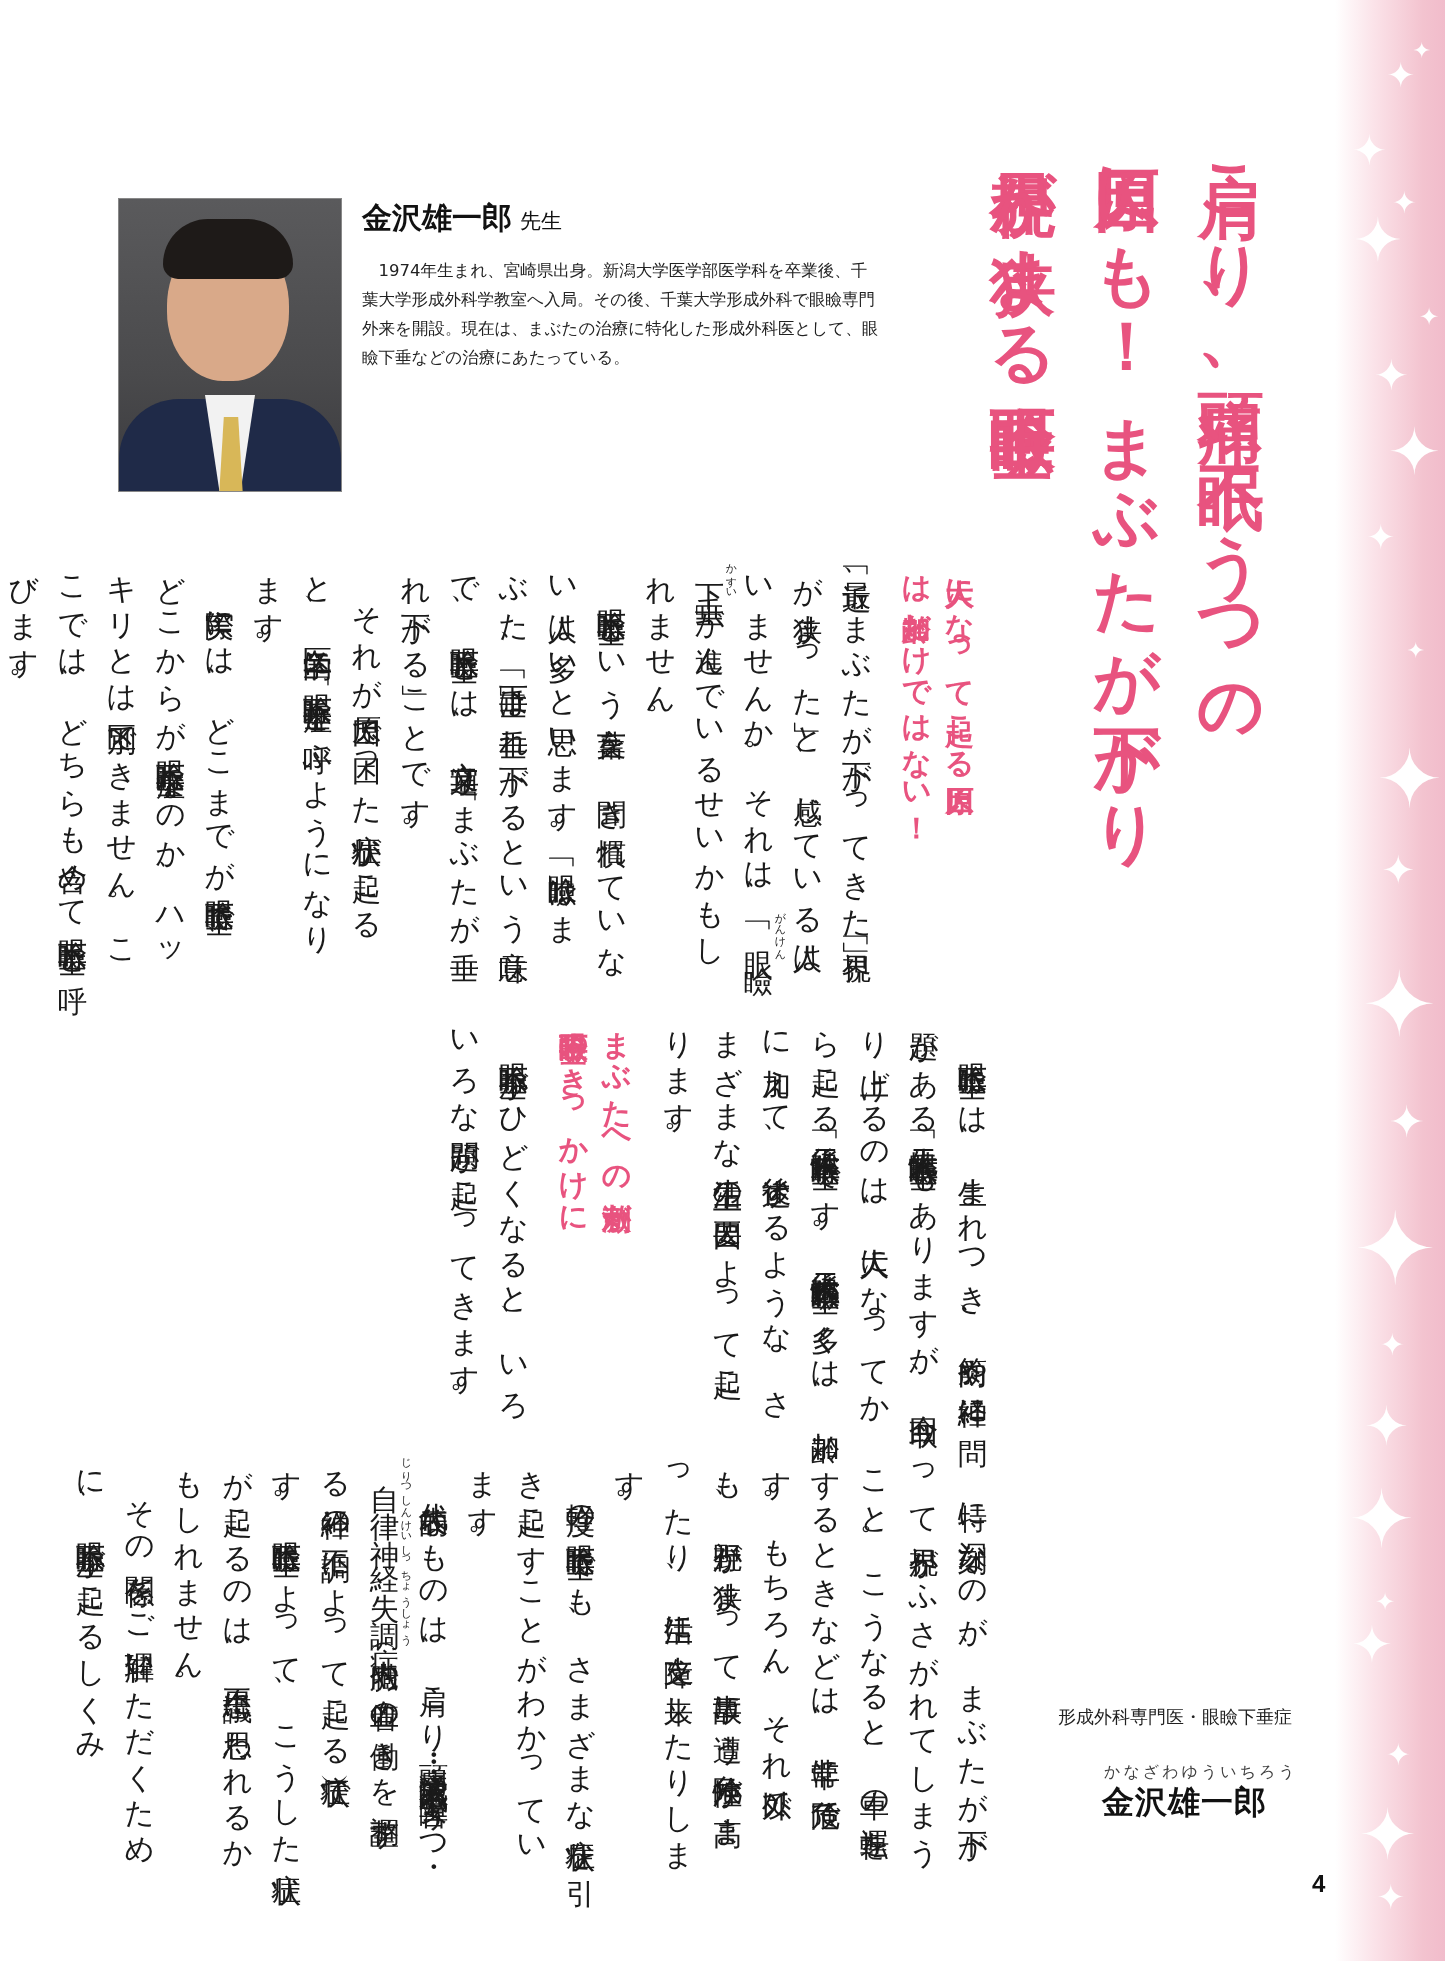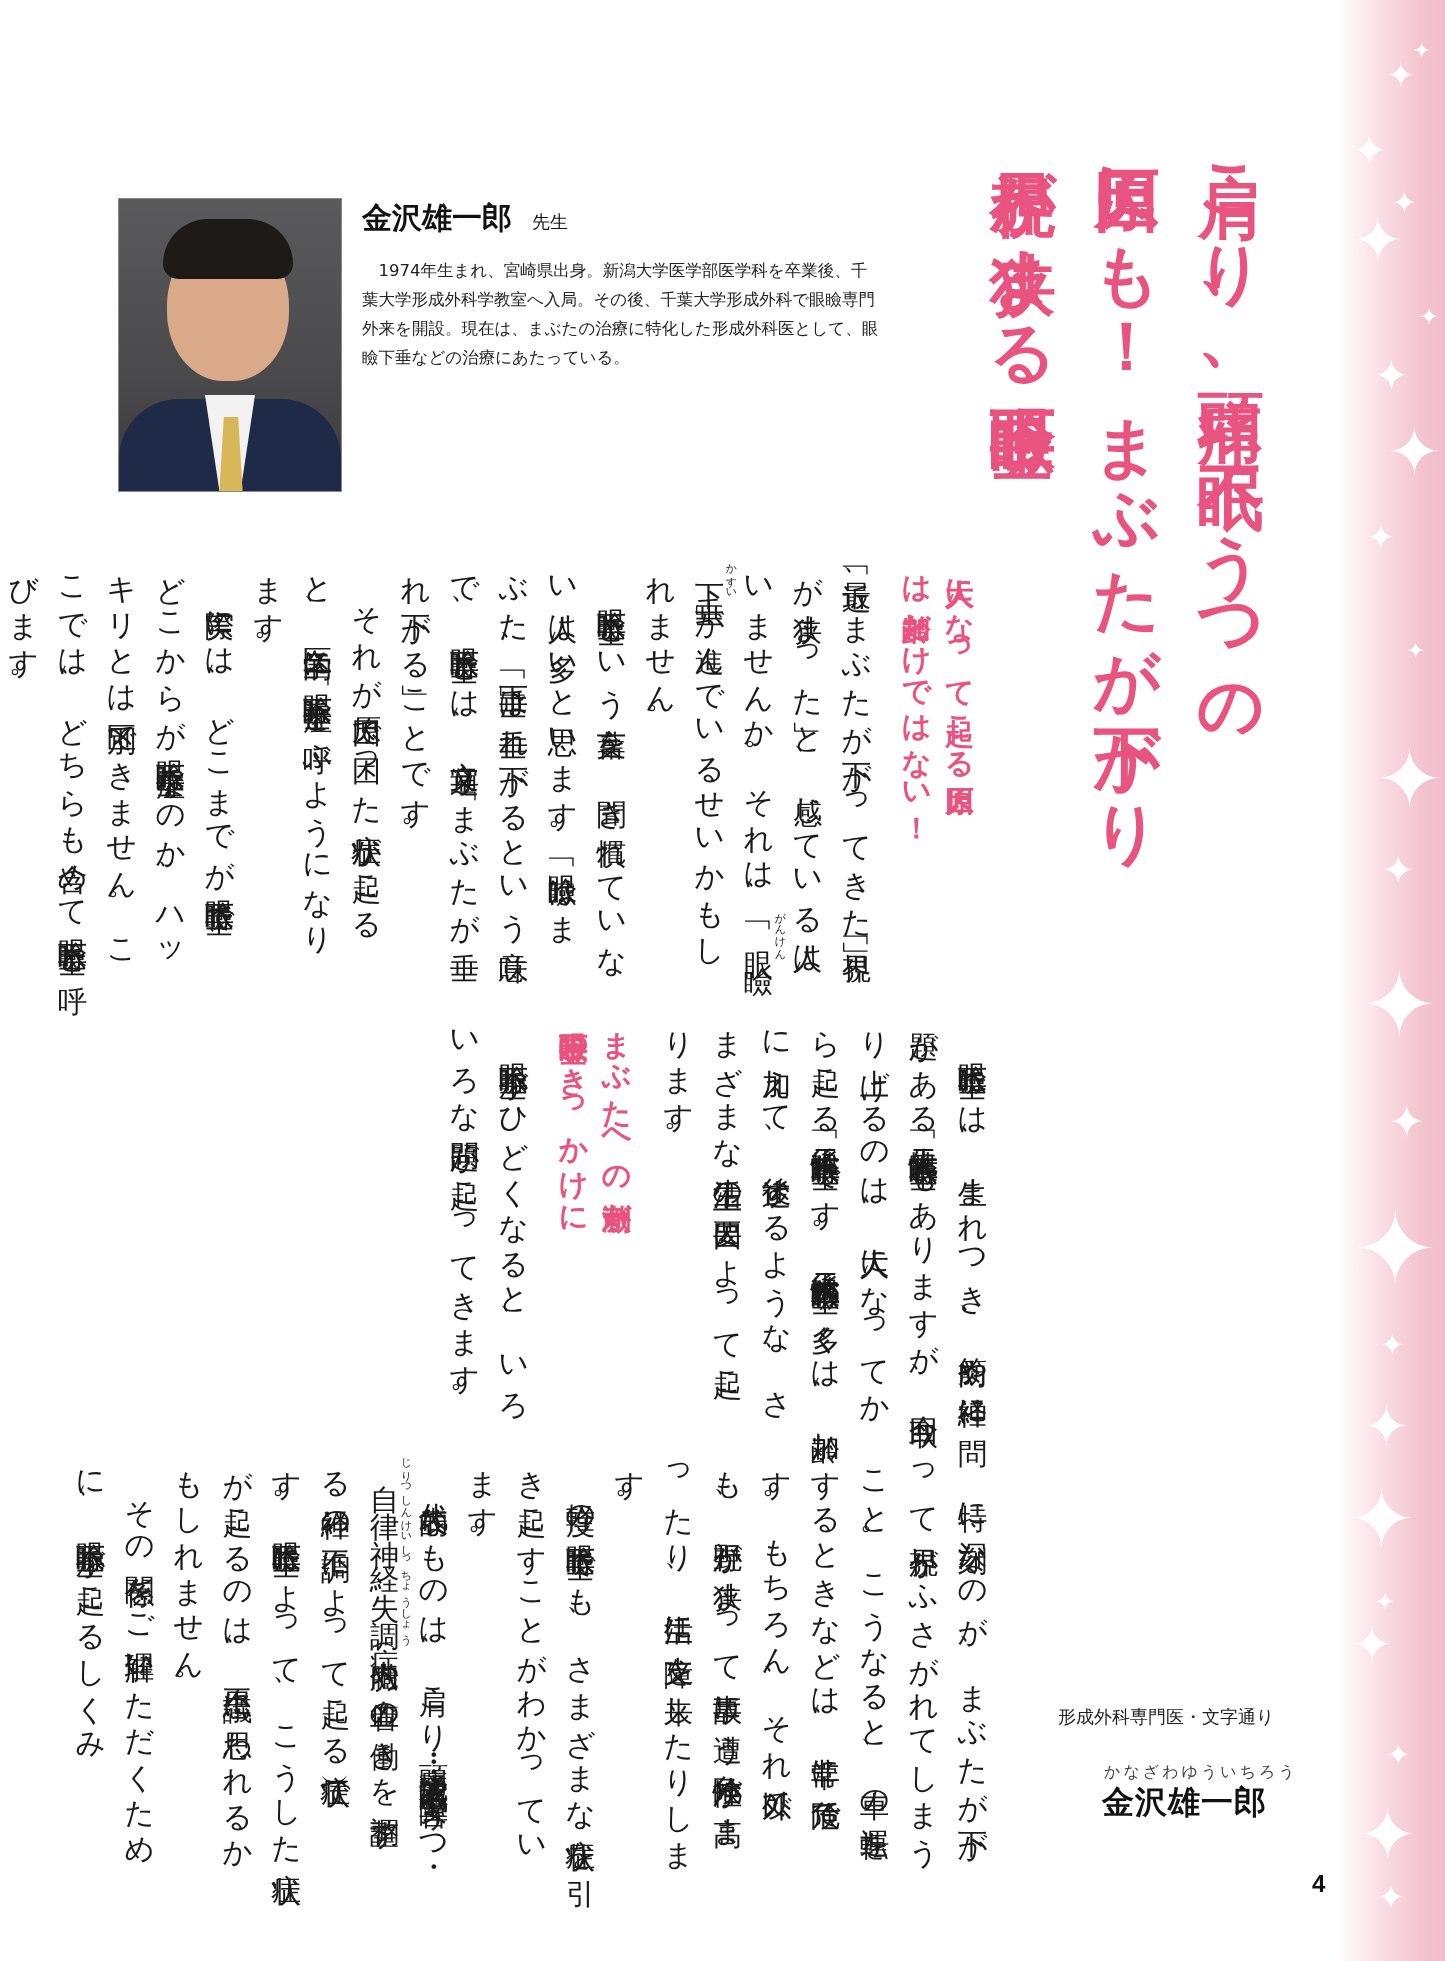--- a/index.html
+++ b/index.html
@@ -30,21 +30,21 @@
   .photo-head { position: absolute; left: 48px; top: 32px; width: 122px; height: 150px; border-radius: 50% 50% 46% 46%; background: #d9a989; }
   .photo-hair { position: absolute; left: 44px; top: 20px; width: 130px; height: 60px; border-radius: 60px 60px 20px 20px; background: #1e1a18; }
   .photo-suit { position: absolute; left: 0; top: 200px; width: 222px; height: 100px; background: #1f2a48; border-radius: 60px 60px 0 0; }
   .photo-shirt { position: absolute; left: 86px; top: 196px; width: 50px; height: 100px; background: #f2f2f2; clip-path: polygon(0 0,100% 0,70% 100%,30% 100%); }
   .photo-tie { position: absolute; left: 100px; top: 218px; width: 24px; height: 80px; background: #d8b758; clip-path: polygon(20% 0,80% 0,100% 100%,0 100%); }
 
   .profile-name {
     position: absolute; left: 362px; top: 198px;
     font-family: "DejaVu Sans", sans-serif; font-weight: bold; font-size: 30px; color: #111;
   }
-  .profile-honorific { font-size: 18px; font-weight: normal; margin-left: 20px; }
+  .profile-honorific { font-size: 21px; font-weight: normal; margin-left: 8px; }
   .profile-bio {
     position: absolute; left: 362px; top: 248px; width: 520px;
     font-family: "DejaVu Sans", sans-serif; font-size: 16.5px; line-height: 29px; color: #222;
     text-indent: 1em;
     margin-top: 8px;
   }
 
   .column-block {
     position: absolute;
     writing-mode: vertical-rl;
@@ -149,16 +149,16 @@
   <p>眼瞼下垂がひどくなると、いろいろな問題が起こってきます。</p>
 </div>
 
 <div class="column-block block-3">
   <p>特に深刻なのが、まぶたが下がって視界がふさがれてしまうこと。こうなると、車の運転をするときなどは、非常に危険です。もちろん、それ以外でも、視野が狭まって事故に遭う危険性が高まったり、生活に支障を来したりします。</p>
   <p>軽度の眼瞼下垂でも、さまざまな症状を引き起こすことがわかっています。</p>
   <p><span>代表的なものは、肩こり・頭痛・疲労感・不眠・不安障害・うつ・</span><ruby><span>自律神経失調症</span><rt>じりつしんけいしっちょうしょう</rt></ruby><span>（内臓や血管の働きを調整する神経の不調によって起こる症状）です。眼瞼下垂によって、こうした症状が起こるのは、不思議に思われるかもしれません。</span></p>
   <p>その関係をご理解いただくために、眼瞼下垂が起こるしくみ</p>
 </div>
 
-<div class="author-title">形成外科専門医・文字通り</div>
+<div class="author-title">形成外科専門医・眼瞼下垂症</div>
 <div class="author-ruby">かなざわゆういちろう</div>
 <div class="author-name">金沢雄一郎</div>
 <div class="page-number">4</div>
 
 </body></html>

